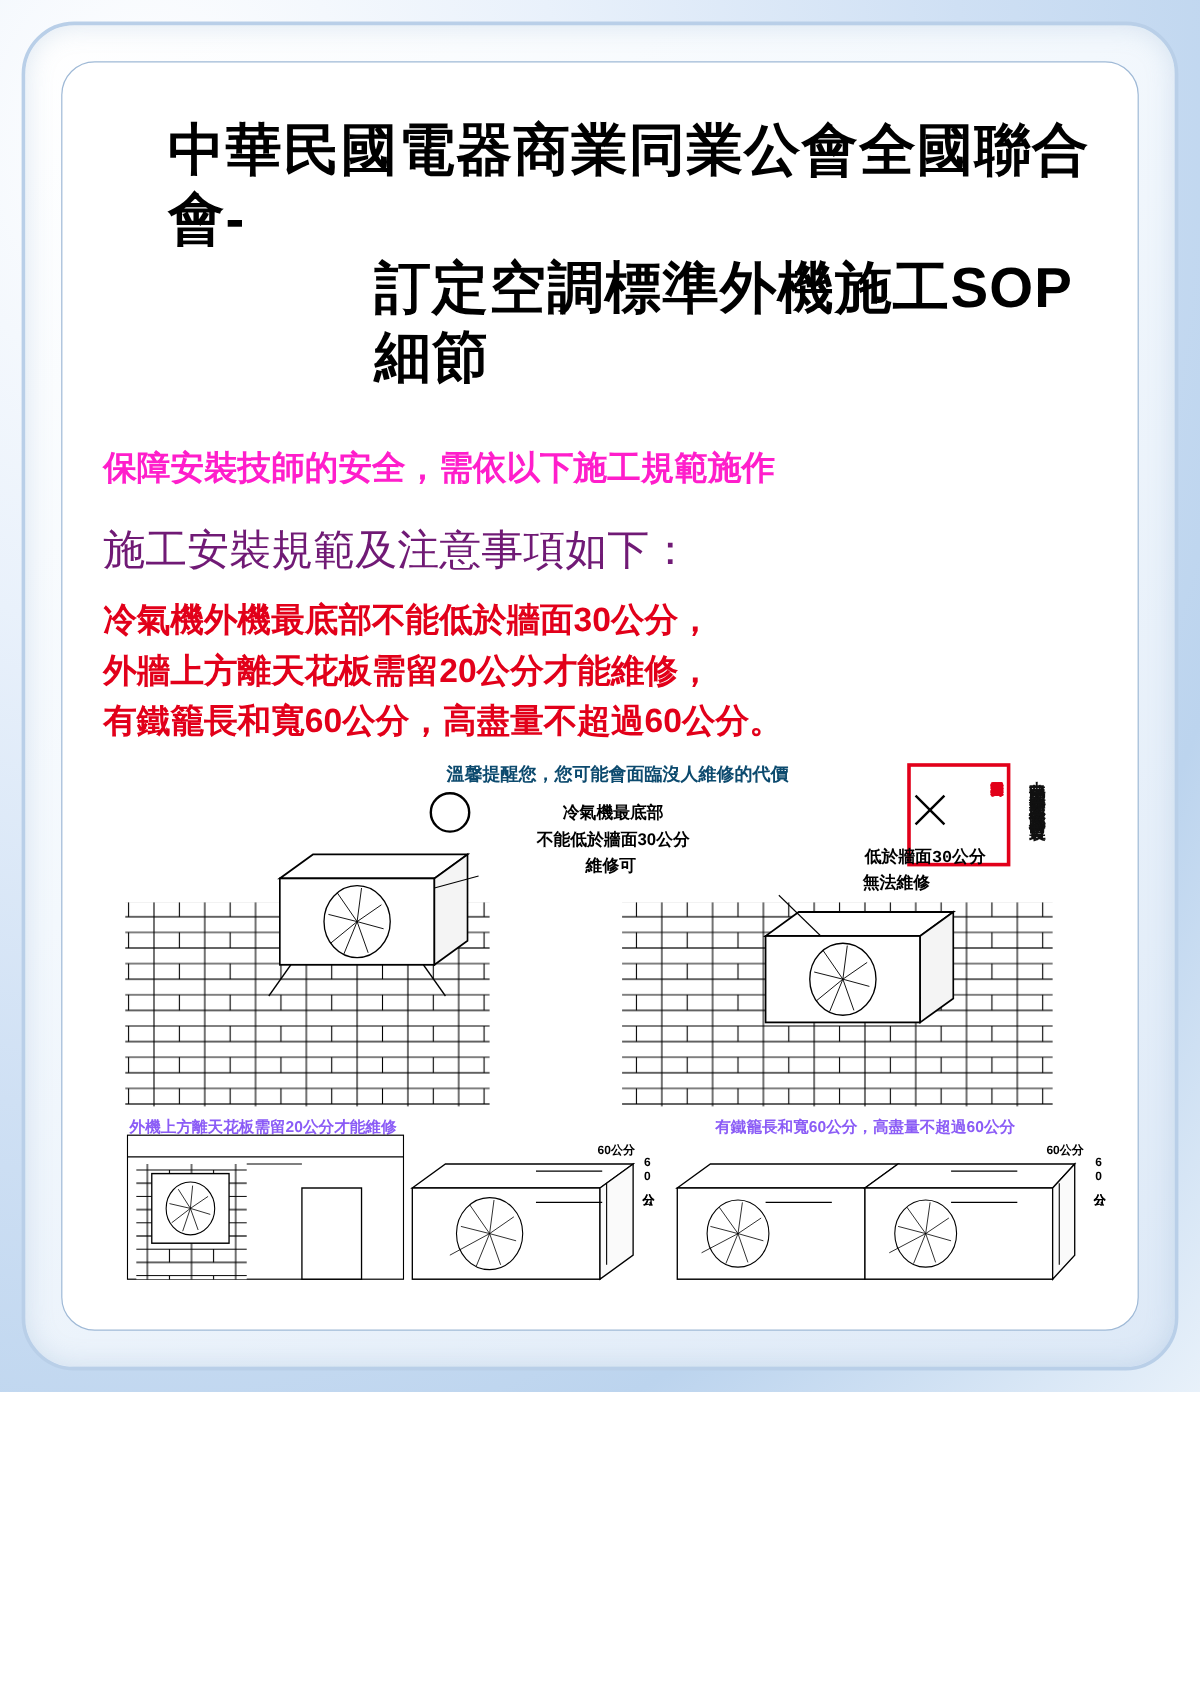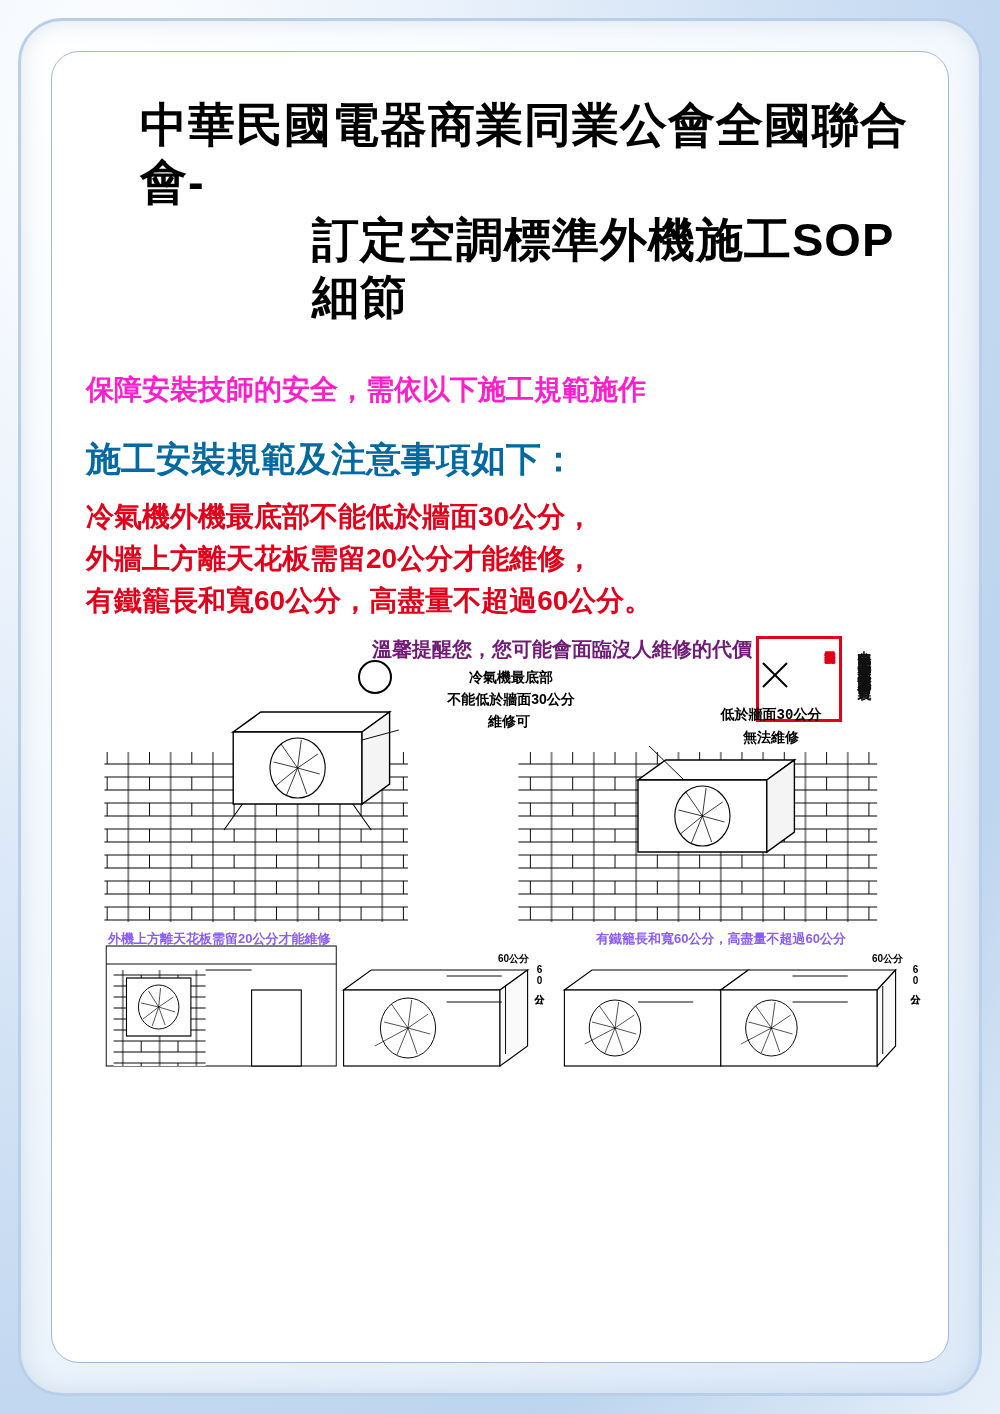--- a/index.html
+++ b/index.html
@@ -9,21 +9,21 @@
   body {
     width: 1000px;
     height: 1414px;
     background: #ffffff;
     font-family: "Liberation Sans", sans-serif;
     overflow: hidden;
   }
   .poster {
     position: relative;
     width: 1000px;
-    height: 1414px;
+    height: 1160px;
     background:
       radial-gradient(ellipse at 12% 10%, #ffffff 0%, #e9f1fb 28%, #cfe0f4 55%, #bcd4ee 78%, #e8f1fa 100%);
     box-sizing: border-box;
   }
   .frame-outer {
     position: absolute;
     left: 18px;
     top: 18px;
     right: 18px;
     bottom: 18px;
@@ -89,41 +89,41 @@
     color: #1a37d6;
     font-size: 26px;
     font-weight: bold;
   }
   .red {
     color: #e2001a;
     font-size: 28px;
     font-weight: bold;
   }
   .black-head {
-    color: #0369a1;
+    color: #701a75;
     font-size: 35px;
-    font-weight: bold;
+    font-weight: normal;
     line-height: 1.32;
   }
   .gap-lg { margin-top: 44px; }
   .gap-md { margin-top: 22px; }
   .gap-sm { margin-top: 10px; }
 
   
   .diagram-area {
     position: relative;
     margin-top: 12px;
     height: 470px;
   }
   .diagram-note {
     position: absolute;
     left: 286px;
     top: 2px;
-    font-size: 20px;
-    color: #701a75;
+    font-size: 15px;
+    color: #0c4a6e;
     font-weight: bold;
   }
   .stamp {
     position: absolute;
     right: 72px;
     top: 2px;
     width: 86px;
     height: 86px;
     border: 3px solid #e2001a;
     box-sizing: border-box;
@@ -256,21 +256,21 @@
           <div class="vertical-credit">中華民國電器商業同業公會全國聯合會監製</div>
 
           <div class="mark-ok"></div>
           <div class="mark-x"></div>
 
           <div class="cap" style="left:330px; top:34px; width:190px;">冷氣機最底部</div>
           <div class="cap" style="left:312px; top:56px; width:226px;">不能低於牆面30公分</div>
           <div class="cap" style="left:358px; top:78px; width:130px;">維修可</div>
 
           <div class="cap" style="left:590px; top:72px; width:190px;font-family:Liberation Mono, monospace;">低於牆面30公分</div>
-          <div class="cap" style="left:600px; top:94px; width:170px;">無法維修</div>
+          <div class="cap" style="left:576px; top:94px; width:170px;font-family:Liberation Mono, monospace;">無法維修</div>
 
           <div class="cap-sub" style="left:22px; top:296px;">外機上方離天花板需留20公分才能維修</div>
           <div class="cap-sub" style="left:510px; top:296px;">有鐵籠長和寬60公分，高盡量不超過60公分</div>
 
           <div class="dim" style="left:412px; top:318px;">60公分</div>
           <div class="dim" style="left:392px; top:352px;">60公分</div>
           <div class="dim" style="left:600px; top:338px;">60公分</div>
           <div class="dim" style="left:786px; top:318px;">60公分</div>
           <div class="dim" style="left:766px; top:352px;">60公分</div>
           <div class="dim-v" style="left:446px; top:330px; height:48px;">60公分</div>

